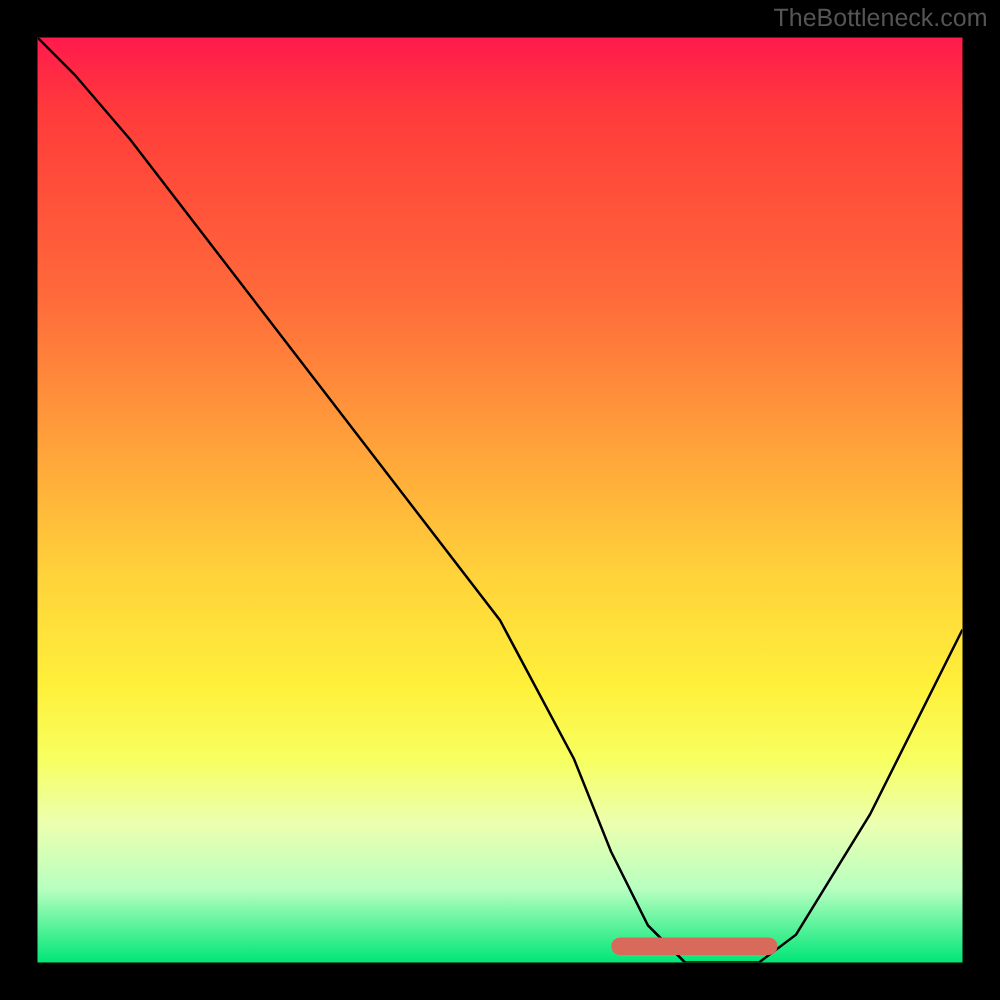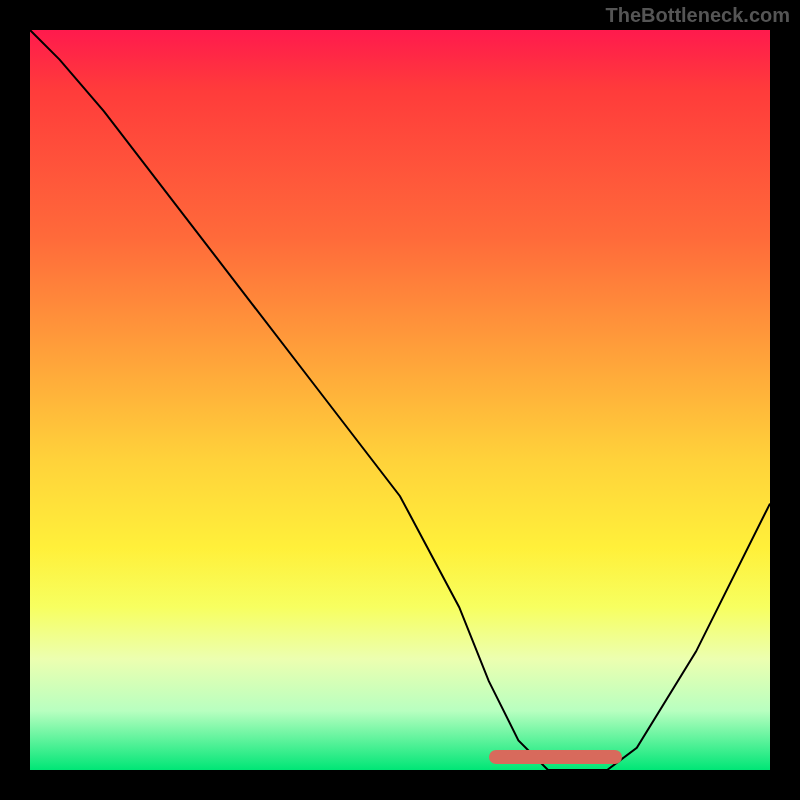--- a/index.html
+++ b/index.html
@@ -10,21 +10,21 @@
     background: #000;
     position: relative;
     font-family: Arial, sans-serif;
   }
   .watermark {
     position: absolute;
     top: 4px;
     right: 10px;
     color: #555;
     font-size: 20px;
-    font-weight: 700;
+    font-weight: 400;
     z-index: 10;
   }
   .frame {
     position: absolute;
     left: 30px;
     top: 30px;
     width: 740px;
     height: 740px;
     background: linear-gradient(to bottom,
       #ff1a4d 0%,

